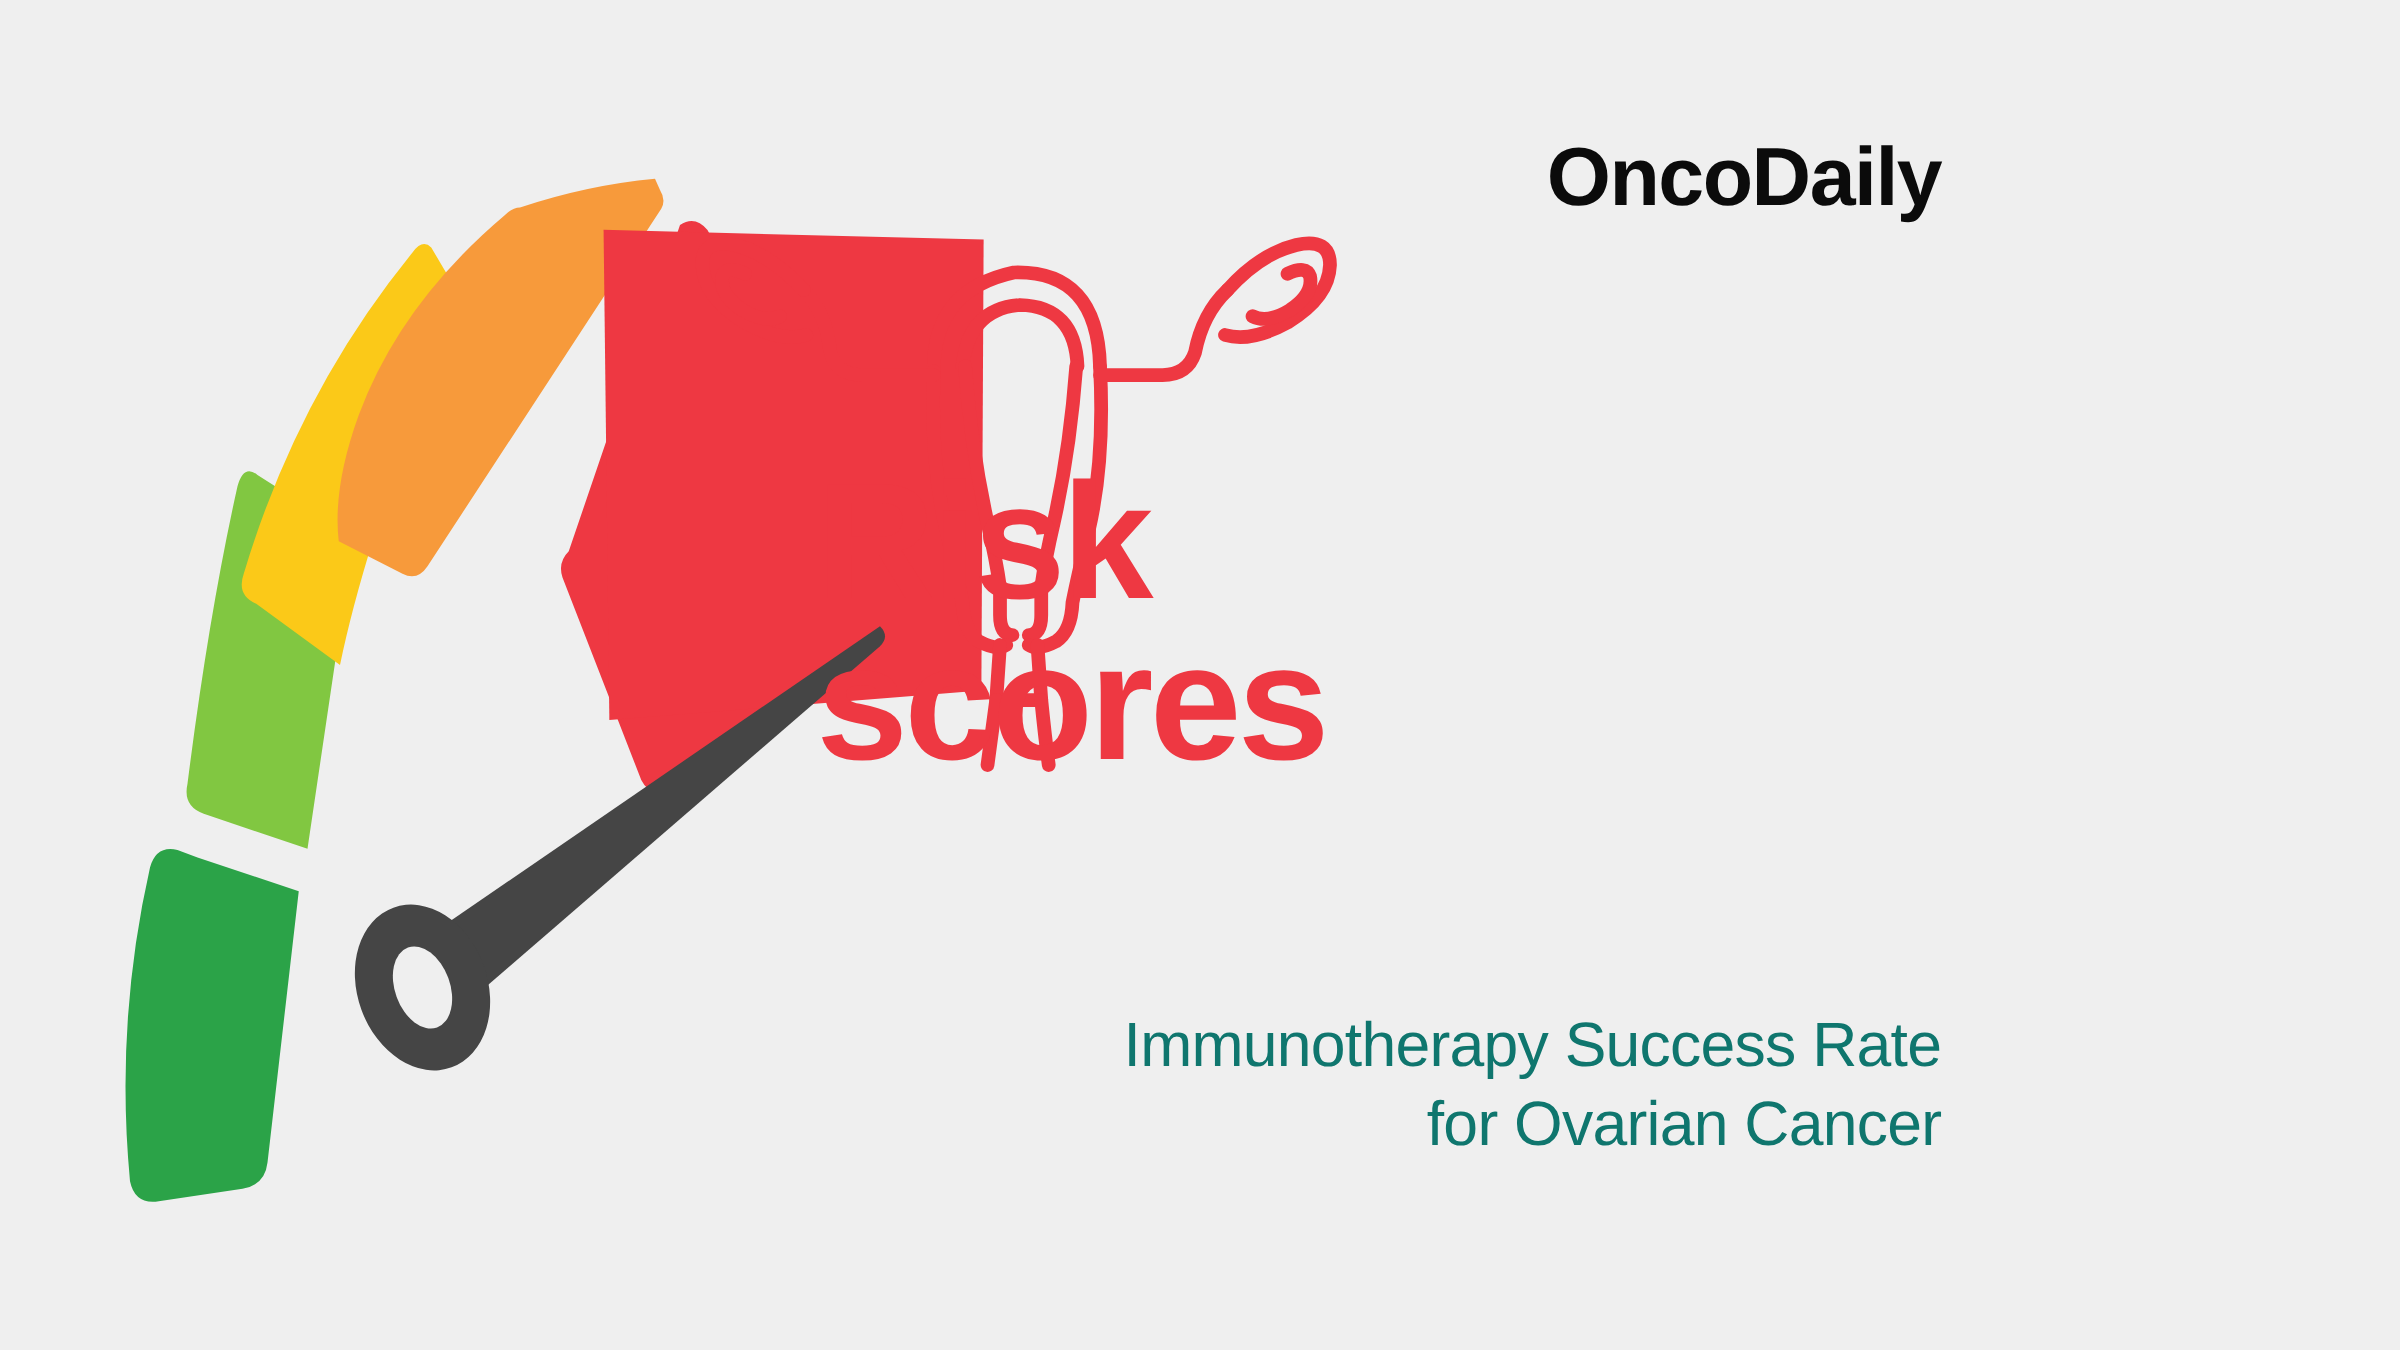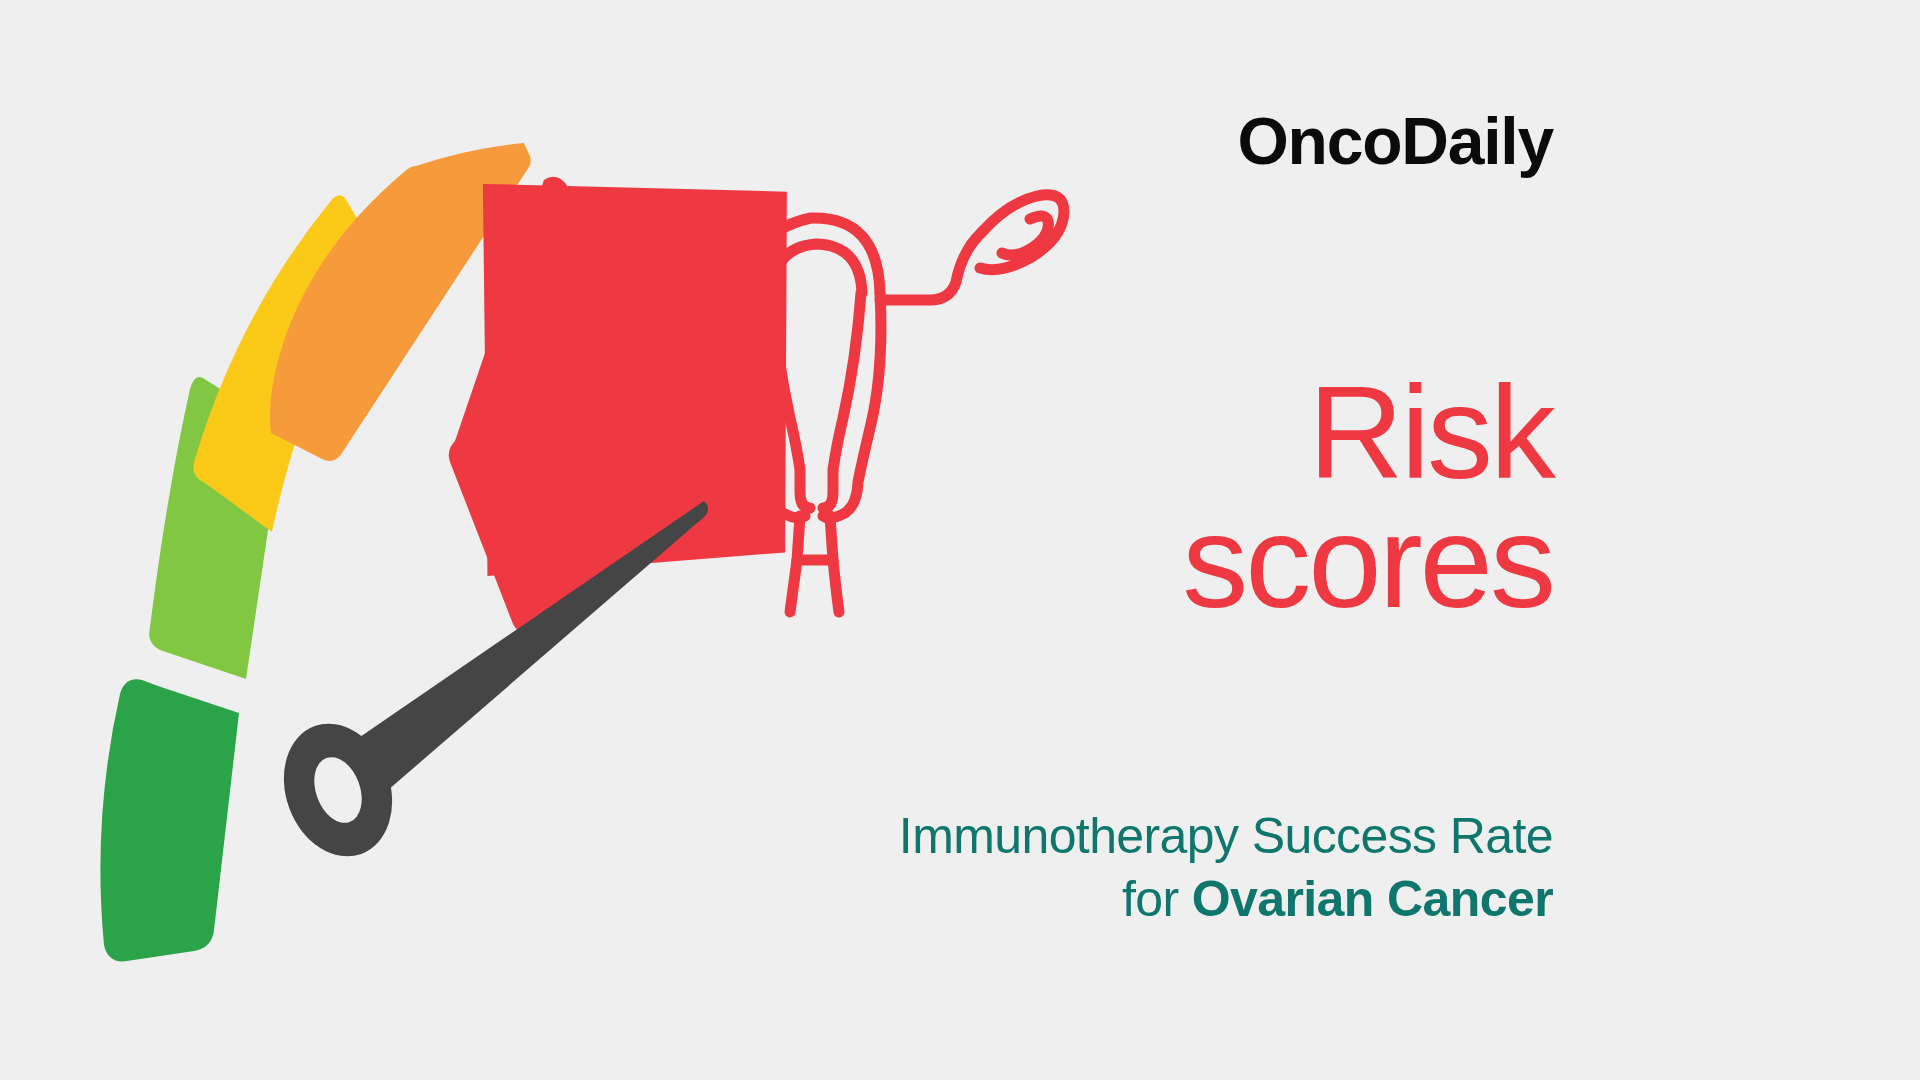--- a/index.html
+++ b/index.html
@@ -48,23 +48,22 @@
     line-height: 1;
     text-align: right;
     white-space: nowrap;
   }
 
   .headline {
     position: absolute;
     right: 95px;
     top: 368px;
     width: 900px;
-    text-align: right;
     color: #ee3842;
-    font-weight: 400;
+    font-weight: 700;
     font-size: 132px;
     line-height: 0.98;
     letter-spacing: -3px;
   }
   .headline .line {
     display: block;
   }
 
   .subhead {
     position: absolute;
@@ -75,21 +74,21 @@
     color: #0f766e;
     font-size: 50px;
     line-height: 1.26;
     font-weight: 400;
     letter-spacing: -0.6px;
   }
   .subhead .line {
     display: block;
   }
   .subhead b {
-    font-weight: 700;
+    font-weight: 400;
   }
 </style>
 </head>
 <body>
 
 <div id="stage">
 
   <div class="gauge-wrap">
     <svg class="gauge-svg" viewBox="0 0 1120 1080" xmlns="http://www.w3.org/2000/svg">
 

